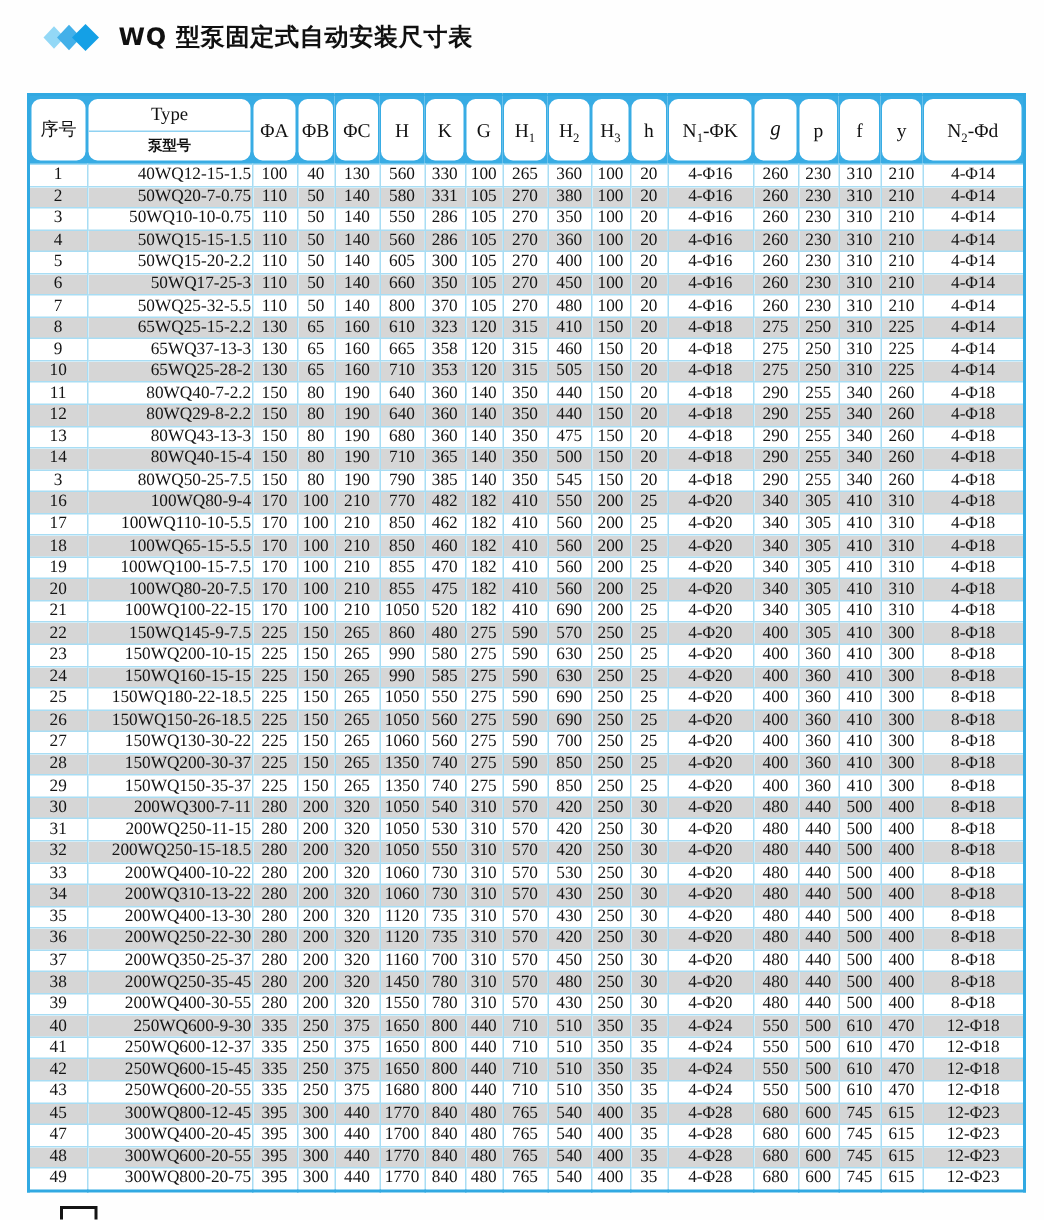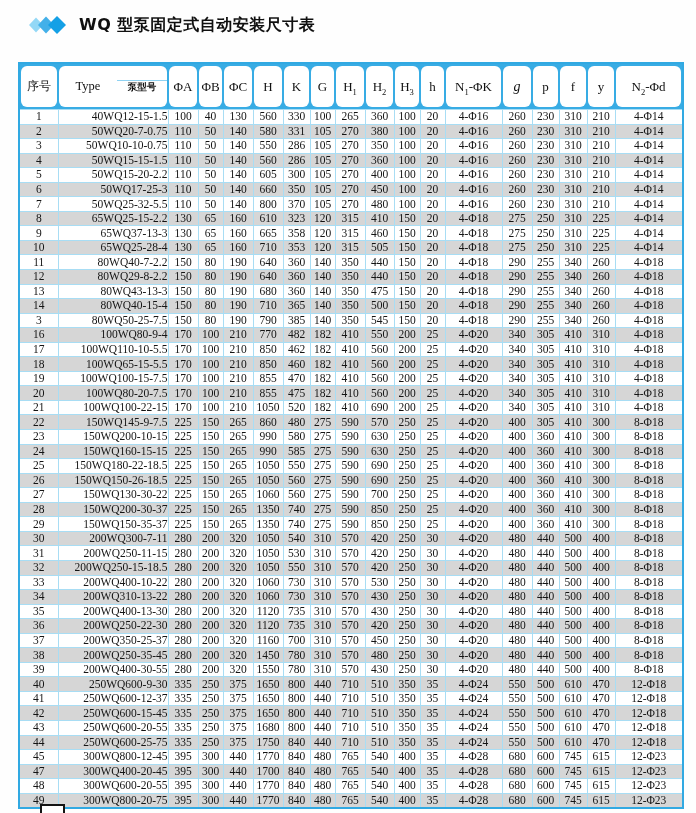--- a/index.html
+++ b/index.html
@@ -23,21 +23,21 @@
   }
   thead th{background:#38ace4;padding:2px 1px;height:41px;vertical-align:middle;}
   .hcell{
     background:#ffffff;border-radius:6px;width:100%;height:100%;
     display:flex;align-items:center;justify-content:center;
     font-size:13px;font-weight:normal;color:#111;box-sizing:border-box;
   }
   .hcell sub{font-size:8.5px;line-height:0;}
   .hcell .ital{font-style:italic;font-size:14px;}
   .hcell-cjk{font-weight:normal;font-size:12px;font-family:"DejaVu Sans","Liberation Sans",sans-serif;}
-  .hcell-split{flex-direction:row;padding:0;}
+  .hcell-split{flex-direction:column;padding:0;}
   .hcell-split .htop{flex:1.15;display:flex;align-items:center;justify-content:center;width:100%;font-size:12.5px;}
   .hcell-split .hbot{
     flex:1;display:flex;align-items:center;justify-content:center;width:100%;
     font-size:9.5px;font-weight:bold;border-top:1px solid #8fd2f2;
     font-family:"DejaVu Sans","Liberation Sans",sans-serif;
   }
   tbody td{
     border:1px solid #a8ddf4;
     height:13.55px;padding:0;overflow:hidden;white-space:nowrap;
     text-align:center;font-size:11.5px;line-height:13px;color:#141414;
@@ -355,21 +355,21 @@
         <td>20</td>
         <td>4-Φ18</td>
         <td>275</td>
         <td>250</td>
         <td>310</td>
         <td>225</td>
         <td>4-Φ14</td>
       </tr>
       <tr>
         <td>10</td>
-        <td class="type-col">65WQ25-28-4</td>
+        <td class="type-col">65WQ25-28-2</td>
         <td>130</td>
         <td>65</td>
         <td>160</td>
         <td>710</td>
         <td>353</td>
         <td>120</td>
         <td>315</td>
         <td>505</td>
         <td>150</td>
         <td>20</td>
@@ -1034,40 +1034,20 @@
         <td>350</td>
         <td>35</td>
         <td>4-Φ24</td>
         <td>550</td>
         <td>500</td>
         <td>610</td>
         <td>470</td>
         <td>12-Φ18</td>
       </tr>
       <tr>
-        <td>44</td>
-        <td class="type-col">250WQ600-25-75</td>
-        <td>335</td>
-        <td>250</td>
-        <td>375</td>
-        <td>1750</td>
-        <td>840</td>
-        <td>440</td>
-        <td>710</td>
-        <td>510</td>
-        <td>350</td>
-        <td>35</td>
-        <td>4-Φ24</td>
-        <td>550</td>
-        <td>500</td>
-        <td>610</td>
-        <td>470</td>
-        <td>12-Φ18</td>
-      </tr>
-      <tr>
         <td>45</td>
         <td class="type-col">300WQ800-12-45</td>
         <td>395</td>
         <td>300</td>
         <td>440</td>
         <td>1770</td>
         <td>840</td>
         <td>480</td>
         <td>765</td>
         <td>540</td>

